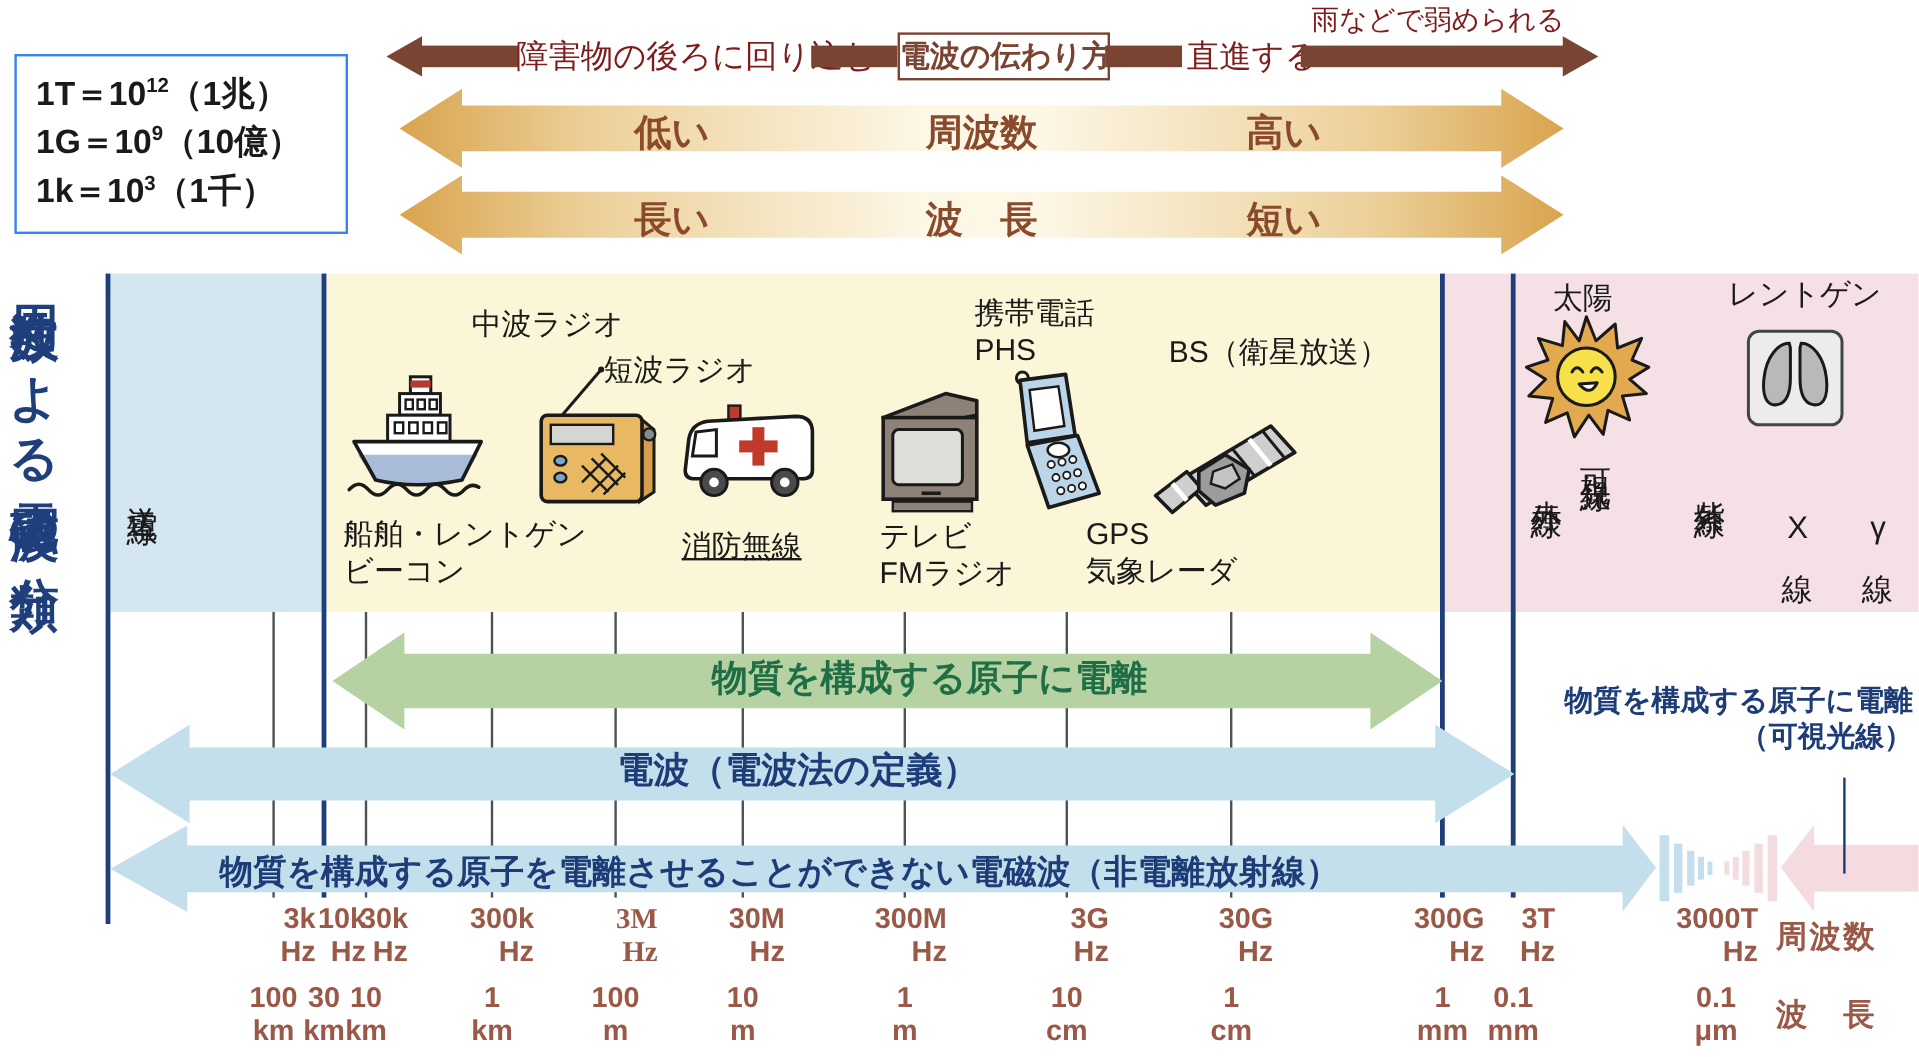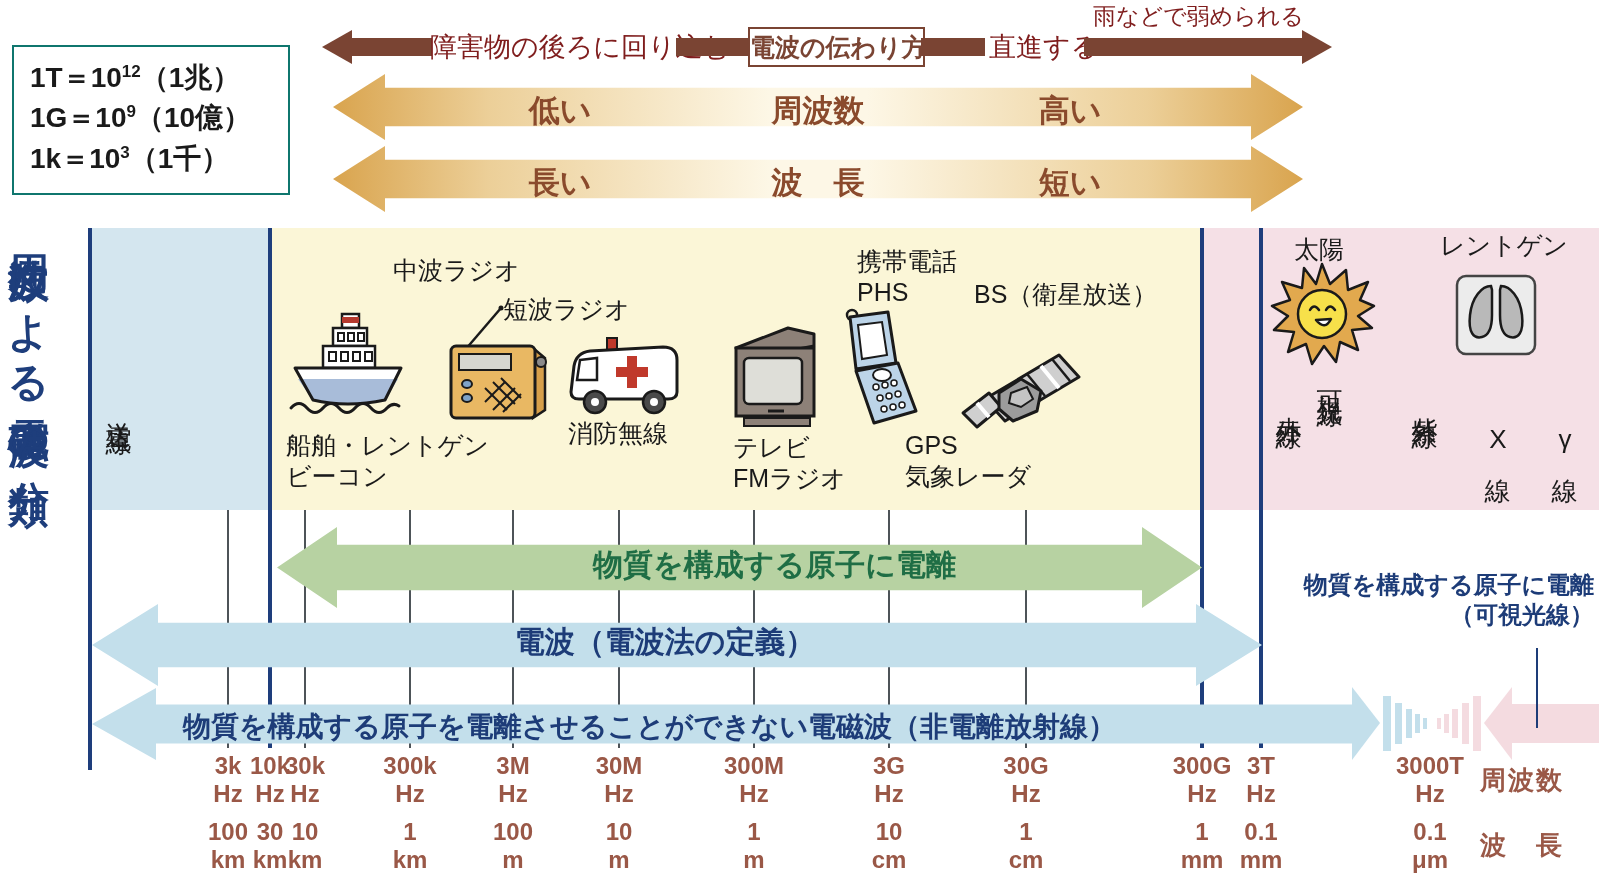--- a/index.html
+++ b/index.html
@@ -1,20 +1,20 @@
 <!DOCTYPE html>
 <html><head>
 <meta charset="utf-8">
 <style>
   html,body{margin:0;padding:0;background:#fff;}
   #stage{position:relative;width:1599px;height:881px;background:#fff;overflow:hidden;
          font-family:"Liberation Sans","DejaVu Sans",sans-serif;color:#1a1a1a;}
   .abs{position:absolute;}
   
-  #legend-box{left:12px;top:45px;width:258px;height:138px;border:2px solid #0f766e;background:#fff;
+  #legend-box{left:12px;top:45px;width:258px;height:138px;border:2px solid #3b82f6;background:#fff;
               padding:8px 0 0 16px;font-size:28px;font-weight:600;line-height:34px;}
   #legend-box sup{font-size:17px;}
   
   .brown{background:#7a4433;}
   .brown-head-l{left:322px;top:30px;width:30px;height:34px;background:#7a4433;
                 clip-path:polygon(100% 0,100% 100%,0 50%);}
   .brown-head-r{left:1302px;top:30px;width:30px;height:34px;background:#7a4433;
                 clip-path:polygon(0 0,0 100%,100% 50%);}
   .shaft{top:38px;height:18px;}
   .toplabel{top:29px;font-size:27px;font-weight:500;color:#7f1d1d;white-space:nowrap;}
@@ -54,21 +54,21 @@
   #side-title{left:2px;top:222px;height:560px;writing-mode:vertical-rl;text-orientation:upright;
               font-size:41px;font-weight:700;color:#1e3e7c;letter-spacing:4px;}
   .vlabel{writing-mode:vertical-rl;text-orientation:upright;font-size:26px;font-weight:500;letter-spacing:4px;white-space:nowrap;}
   
   .dev{font-size:25px;font-weight:500;white-space:nowrap;line-height:31px;}
   
   .tick-line{position:absolute;top:510px;height:238px;width:2px;background:#4d5358;}
   .tick-line.thick{top:228px;height:520px;width:4px;background:#1e3e7c;}
   .tick-label{position:absolute;width:70px;text-align:center;color:#9a5847;font-weight:700;
               font-size:24px;line-height:28px;white-space:nowrap;}
-  .tick-label.freq{top:752px;}
+  .tick-label.freq{top:752px;text-align:right;}
   .tick-label.wave{top:818px;}
   .axis-title{color:#9a5847;font-weight:700;font-size:26px;white-space:nowrap;letter-spacing:2px;}
   svg{display:block;}
 </style>
 </head>
 <body>
 
 <div id="stage">
 
   <div class="abs" id="legend-box">
@@ -153,21 +153,21 @@
     <rect x="42" y="16" width="10" height="14" fill="#c0392b" stroke="#1a1a1a" stroke-width="2"></rect>
     <path d="M6,70 L9,44 Q11,31 25,29 L98,25 Q112,25 112,38 L112,70 Q112,77 103,77 L14,77 Q6,77 6,70 Z" fill="#fff" stroke="#1a1a1a" stroke-width="3"></path>
     <polygon points="15,38 32,36 32,58 12,58" fill="#fff" stroke="#1a1a1a" stroke-width="2.5"></polygon>
     <rect x="62" y="34" width="10" height="32" fill="#c0392b"></rect>
     <rect x="51" y="45" width="32" height="10" fill="#c0392b"></rect>
     <circle cx="30" cy="80" r="11" fill="#4a4a4a" stroke="#1a1a1a" stroke-width="2.5"></circle>
     <circle cx="30" cy="80" r="4" fill="#fff"></circle>
     <circle cx="89" cy="80" r="11" fill="#4a4a4a" stroke="#1a1a1a" stroke-width="2.5"></circle>
     <circle cx="89" cy="80" r="4" fill="#fff"></circle>
   </svg>
-  <div class="abs dev" style="left:568px;top:418px;">消防無線</div>
+  <div class="abs dev" style="left:568px;top:440px;text-decoration:underline;">消防無線</div>
 
   <svg class="abs" style="left:726px;top:318px;" width="96" height="112" viewBox="0 0 96 112">
     <polygon points="10,30 62,10 88,16 88,28 16,42" fill="#8d8178" stroke="#1a1a1a" stroke-width="3" stroke-linejoin="round"></polygon>
     <rect x="10" y="30" width="78" height="68" fill="#8d8178" stroke="#1a1a1a" stroke-width="3"></rect>
     <rect x="18" y="40" width="58" height="46" rx="5" fill="#deded8" stroke="#1a1a1a" stroke-width="2.5"></rect>
     <rect x="18" y="100" width="66" height="8" fill="#8d8178" stroke="#1a1a1a" stroke-width="2"></rect>
     <line x1="42" y1="93" x2="58" y2="93" stroke="#1a1a1a" stroke-width="3"></line>
   </svg>
   <div class="abs dev" style="left:733px;top:432px;">
     <div>テレビ</div>
@@ -185,21 +185,21 @@
         <circle cx="55" cy="82" r="3"></circle>
         <circle cx="64" cy="80" r="3"></circle>
       <circle cx="50" cy="95" r="3"></circle>
         <circle cx="59" cy="93" r="3"></circle>
         <circle cx="68" cy="91" r="3"></circle>
       <circle cx="54" cy="106" r="3"></circle>
         <circle cx="63" cy="104" r="3"></circle>
         <circle cx="72" cy="102" r="3"></circle>
     </g>
   </svg>
-  <div class="abs dev" style="left:812px;top:246px;margin-left:45px;">
+  <div class="abs dev" style="left:812px;top:246px;">
     <div>携帯電話</div>
       <div>PHS</div>
   </div>
 
   <svg class="abs" style="left:955px;top:335px;" width="140" height="95" viewBox="0 0 140 95">
     <polygon points="30,64 104,20 124,42 50,86" fill="#cfcfcf" stroke="#1a1a1a" stroke-width="3" stroke-linejoin="round"></polygon>
     <line x1="72" y1="39" x2="90" y2="61" stroke="#1a1a1a" stroke-width="2.5"></line>
     <line x1="86" y1="31" x2="104" y2="53" stroke="#fff" stroke-width="4"></line>
     <line x1="97" y1="24" x2="115" y2="46" stroke="#1a1a1a" stroke-width="2.5"></line>
     <polygon points="8,78 34,58 46,72 22,92" fill="#cfcfcf" stroke="#1a1a1a" stroke-width="3" stroke-linejoin="round"></polygon>
@@ -242,21 +242,21 @@
       <div class="tick-line thick" style="left: 268px;"></div>
       <div class="tick-label freq" style="left: 235px;">10k<br>Hz</div>
       <div class="tick-label wave" style="left: 235px;">30<br>km</div>
       <div class="tick-line" style="left: 304px;"></div>
       <div class="tick-label freq" style="left: 270px;">30k<br>Hz</div>
       <div class="tick-label wave" style="left: 270px;">10<br>km</div>
       <div class="tick-line" style="left: 409px;"></div>
       <div class="tick-label freq" style="left: 375px;">300k<br>Hz</div>
       <div class="tick-label wave" style="left: 375px;">1<br>km</div>
       <div class="tick-line" style="left: 512px;"></div>
-      <div class="tick-label freq" style="left: 478px;">3M<br>Hz</div>
+      <div class="tick-label freq" style="left: 478px; font-family: Liberation Serif, serif;">3M<br>Hz</div>
       <div class="tick-label wave" style="left: 478px;">100<br>m</div>
       <div class="tick-line" style="left: 618px;"></div>
       <div class="tick-label freq" style="left: 584px;">30M<br>Hz</div>
       <div class="tick-label wave" style="left: 584px;">10<br>m</div>
       <div class="tick-line" style="left: 753px;"></div>
       <div class="tick-label freq" style="left: 719px;">300M<br>Hz</div>
       <div class="tick-label wave" style="left: 719px;">1<br>m</div>
       <div class="tick-line" style="left: 888px;"></div>
       <div class="tick-label freq" style="left: 854px;">3G<br>Hz</div>
       <div class="tick-label wave" style="left: 854px;">10<br>cm</div>

